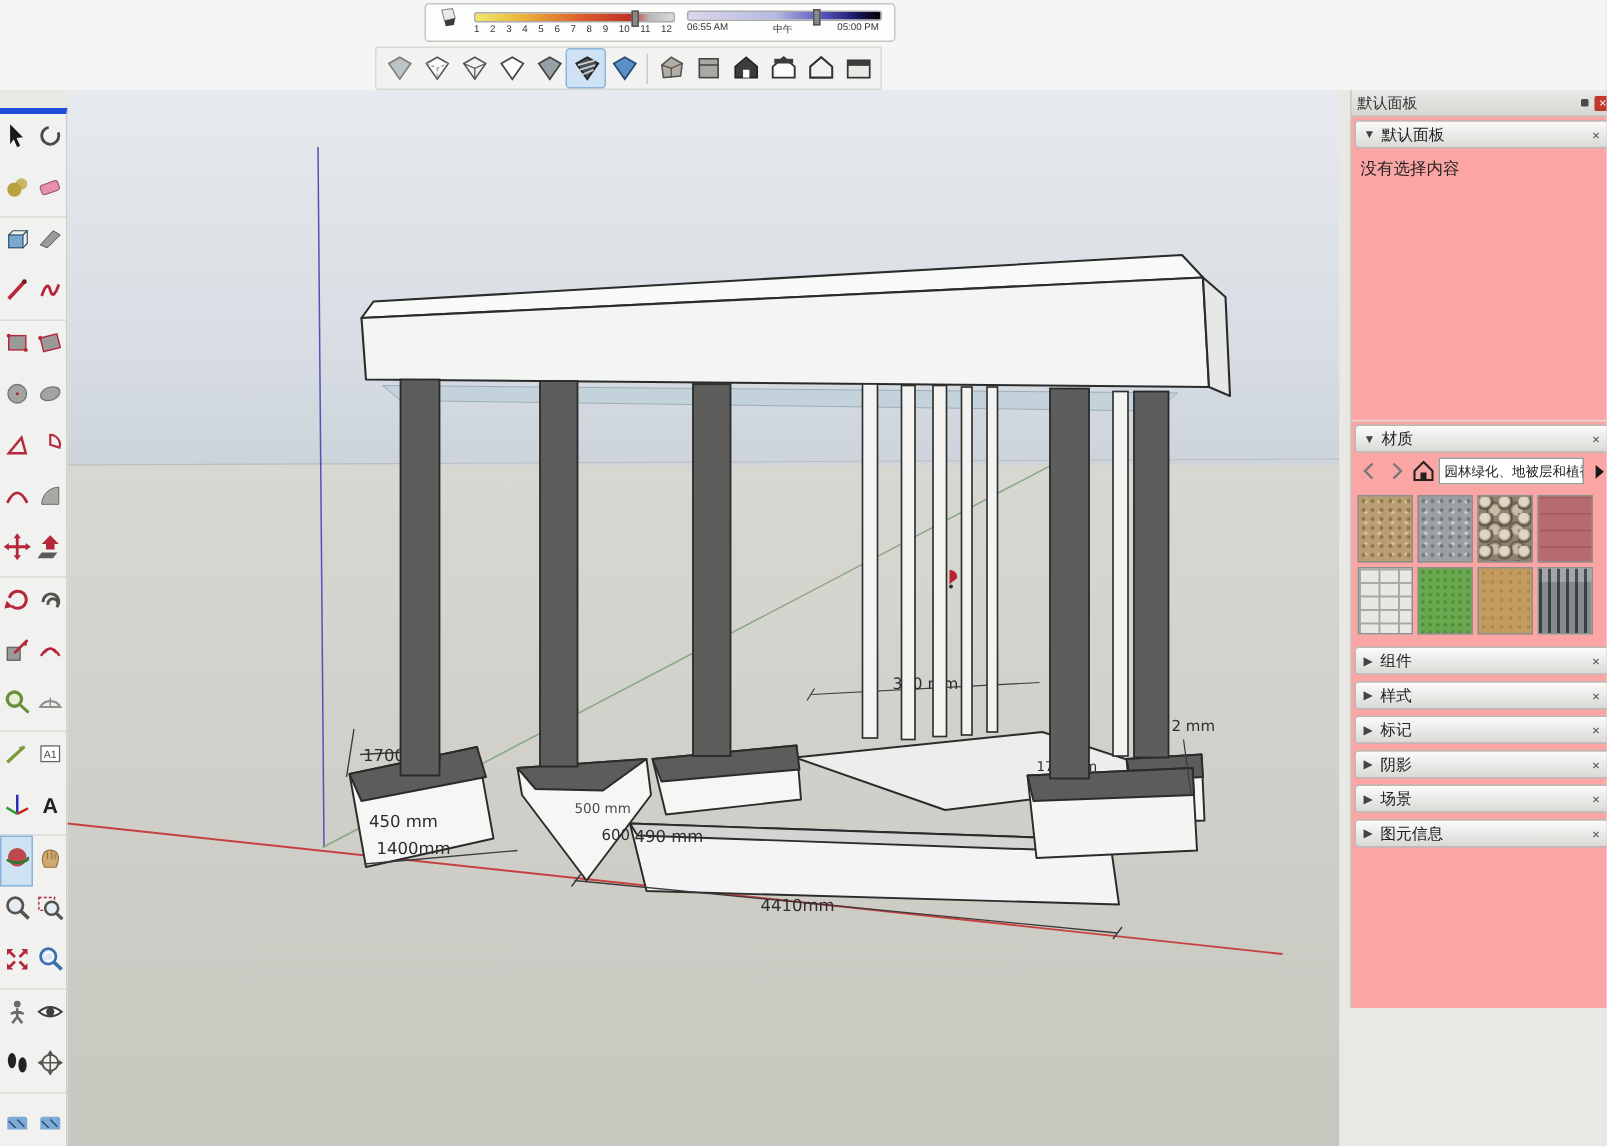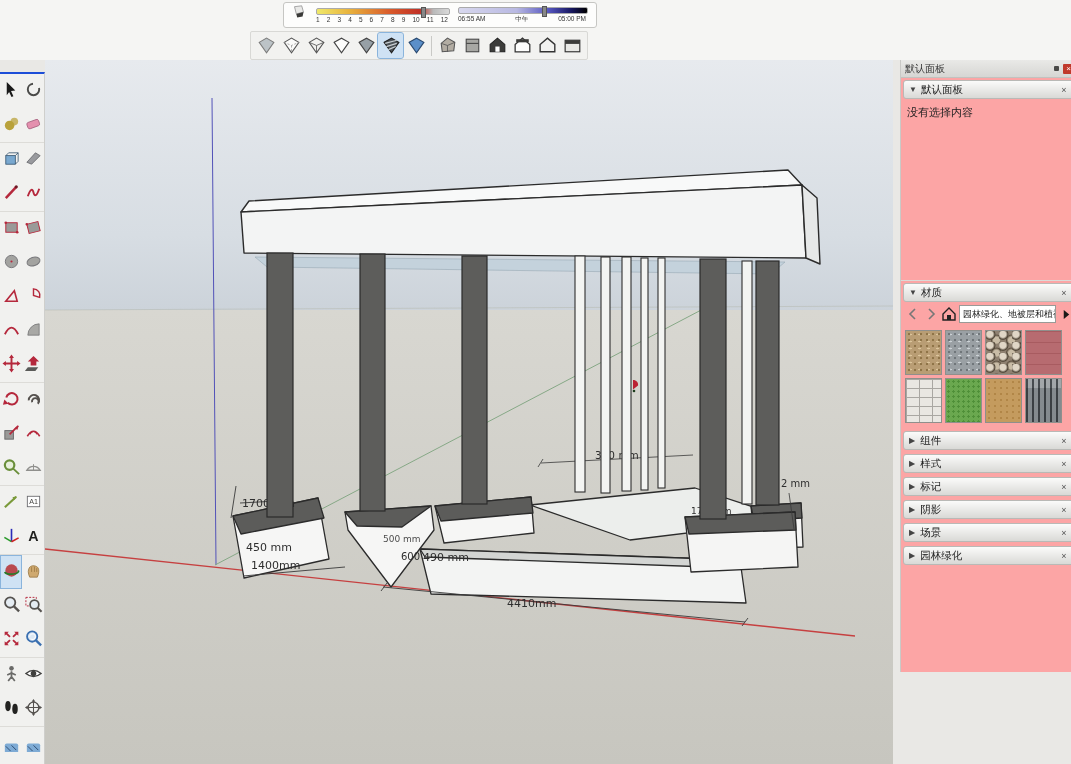--- a/index.html
+++ b/index.html
@@ -17,21 +17,21 @@
   .tick-row{display:flex;justify-content:space-between;font-size:6.5px;color:#333;margin-top:1px;}
   .date-ticks{width:132px;}
   .time-ticks{width:128px;}
   #style-toolbar{position:absolute;left:250px;top:31px;height:27px;display:flex;align-items:center;background:#f2f2f0;
     border:1px solid #d8d8d5;border-radius:2px;padding:0 2px;}
   .style-btn{width:25px;height:25px;display:flex;align-items:center;justify-content:center;border-radius:2px;}
   .style-btn.active{background:#cfe2f4;outline:1px solid #8ab4dc;}
   .tb-sep{width:1px;height:20px;background:#c9c9c6;margin:0 3px;}
   
   #left-toolbar{position:absolute;left:0;top:72px;width:45px;height:692px;background:#f1f1ef;
-    border-top:2px solid #1d4ed8;border-right:1px solid #cfcfcc;box-sizing:border-box;overflow:hidden;}
+    border-top:4px solid #1d4ed8;border-right:1px solid #cfcfcc;box-sizing:border-box;overflow:hidden;}
   .tool-row{display:flex;}
   .tool-row.group-end{border-bottom:1px solid #dddcd8;}
   .tool-cell{width:22px;height:34px;display:flex;align-items:center;justify-content:center;}
   .tool-cell.active{background:#cfe2f4;outline:1px solid #8ab4dc;outline-offset:-1px;}
   
   #viewport{position:absolute;left:45px;top:60px;width:848px;height:704px;}
   
   #right-panel{position:absolute;left:900px;top:60px;width:178px;height:612px;background:#fca5a5;
     border-left:1px solid #c9c9c6;box-sizing:border-box;font-size:11px;color:#222;}
   .panel-titlebar{height:17px;background:linear-gradient(#e9e9e7,#d6d6d3);border-bottom:1px solid #c2c2bf;
@@ -653,18 +653,18 @@
         <span class="sec-x">×</span>
       </div>
       <div class="collapse-bar">
         <span class="tri">▶</span>
         <span>场景</span>
         <span class="grow"></span>
         <span class="sec-x">×</span>
       </div>
       <div class="collapse-bar">
         <span class="tri">▶</span>
-        <span>园林绿化</span>
+        <span>图元信息</span>
         <span class="grow"></span>
         <span class="sec-x">×</span>
       </div>
     </div>
 </div>
 
 </body></html>

